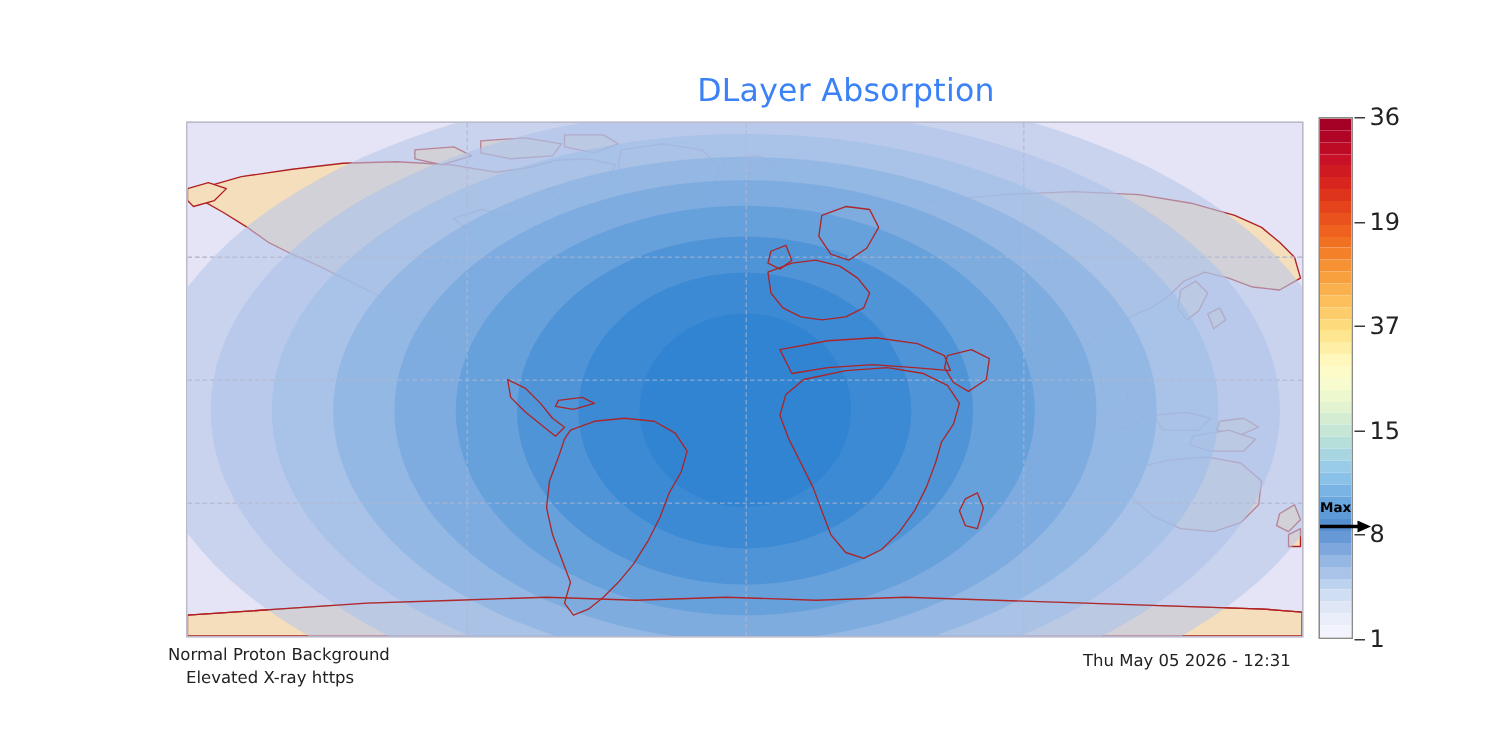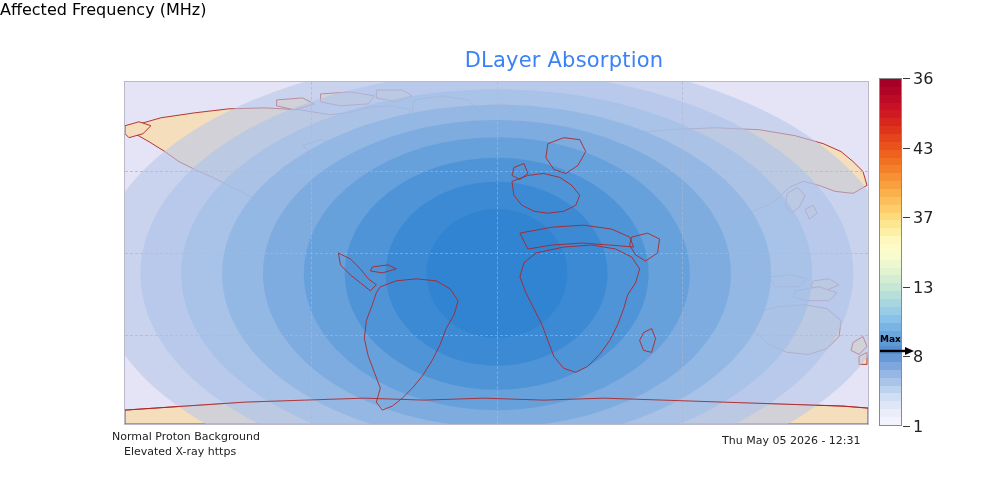--- a/index.html
+++ b/index.html
@@ -233,39 +233,38 @@
         <div class="cbar-seg" style="background: rgb(189, 210, 238); height: 2.27273%;"></div>
         <div class="cbar-seg" style="background: rgb(207, 222, 243); height: 2.27273%;"></div>
         <div class="cbar-seg" style="background: rgb(223, 231, 247); height: 2.27273%;"></div>
         <div class="cbar-seg" style="background: rgb(234, 238, 250); height: 2.27273%;"></div>
         <div class="cbar-seg" style="background: rgb(242, 243, 252); height: 2.27273%;"></div>
       </div>
     <div id="cbar-ticks">
         <div class="cb-tick" style="top: 0px;"></div>
         <div class="cb-lab" style="top: 0px;">36</div>
         <div class="cb-tick" style="top: 69.6px;"></div>
-        <div class="cb-lab" style="top: 69.6px;">43</div>
+        <div class="cb-lab" style="top: 69.6px;">19</div>
         <div class="cb-tick" style="top: 139.2px;"></div>
         <div class="cb-lab" style="top: 139.2px;">37</div>
         <div class="cb-tick" style="top: 208.8px;"></div>
-        <div class="cb-lab" style="top: 208.8px;">13</div>
+        <div class="cb-lab" style="top: 208.8px;">15</div>
         <div class="cb-tick" style="top: 278.4px;"></div>
         <div class="cb-lab" style="top: 278.4px;">8</div>
         <div class="cb-tick" style="top: 348px;"></div>
         <div class="cb-lab" style="top: 348px;">1</div>
       </div>
 
     <div class="max-marker" style="top:258px;">
       <div class="max-text">Max</div>
       <svg class="max-arrow" viewBox="0 0 34 8">
         <line x1="0" y1="4" x2="26" y2="4" stroke="#000" stroke-width="2.4"></line>
         <polygon points="25,0 34,4 25,8" fill="#000"></polygon>
       </svg>
     </div>
   </div>
-  <div class="cbar-title">Affected Frequency (MHz)</div>
 
   <div class="note note-l1">Normal Proton Background</div>
   <div class="note note-l2">Elevated X-ray https</div>
   <div class="note note-date">Thu May 05 2026 - 12:31</div>
 
 
 </div>
 
 </body></html>

